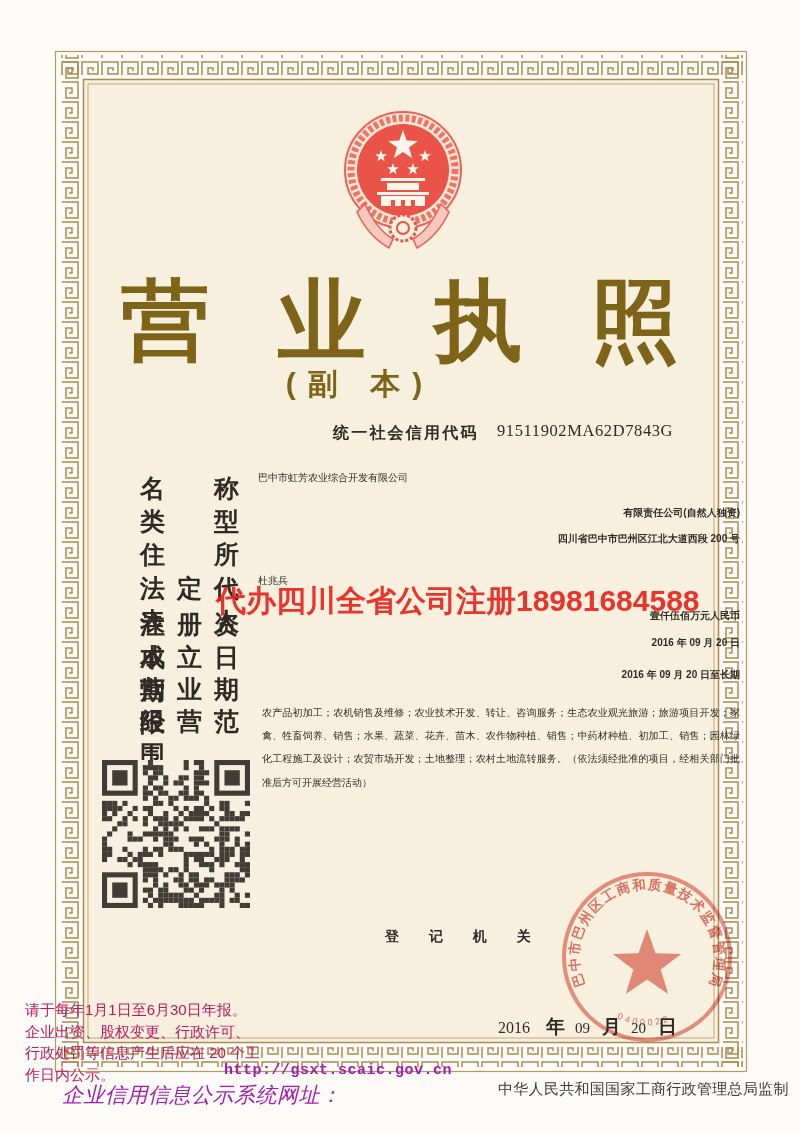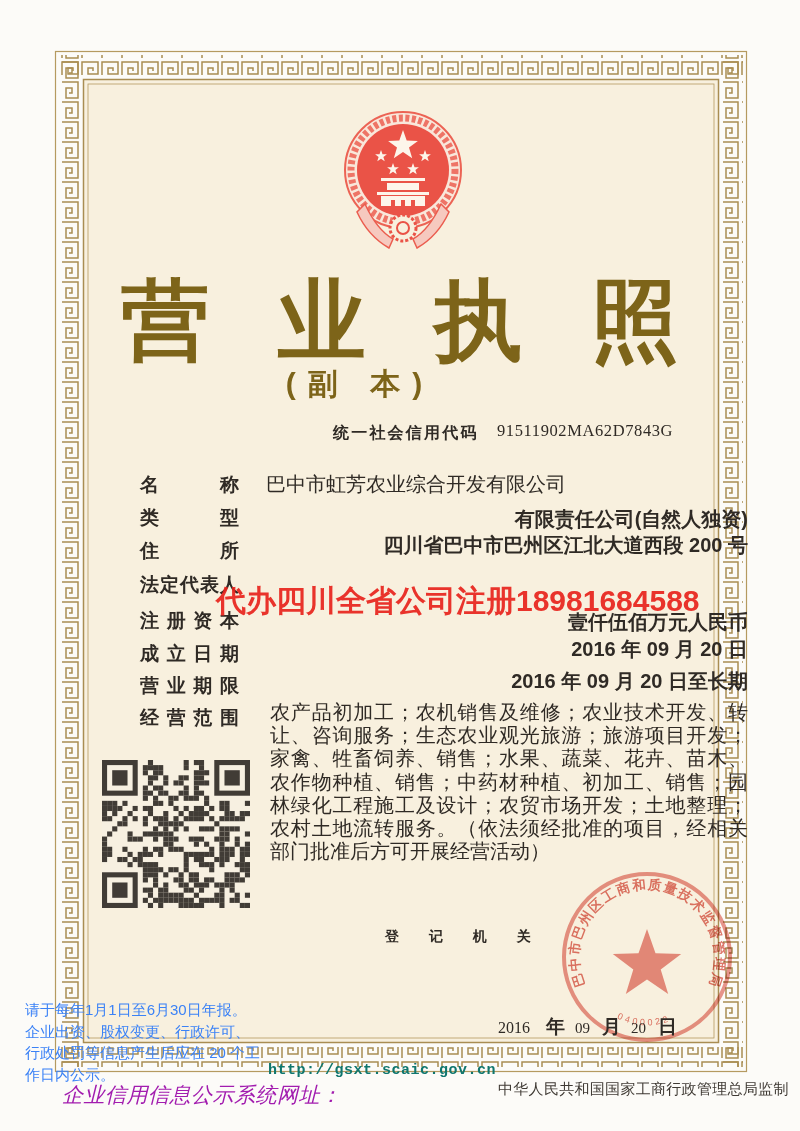--- a/index.html
+++ b/index.html
@@ -20,23 +20,23 @@
   .subtitle{position:absolute;left:0;top:364px;width:708px;text-align:center;
     font-size:30px;font-weight:bold;color:#7d6419;letter-spacing:12px;text-indent:12px;}
 
   
   .cc-label{position:absolute;left:333px;top:423px;font-size:16px;font-weight:bold;
     color:#2f2a25;letter-spacing:2.2px;}
   .cc-value{position:absolute;left:497px;top:421px;font-size:16.5px;color:#2f2a25;
     font-family:"Liberation Serif",serif;letter-spacing:0.6px;}
 
   
-  .f-label{position:absolute;left:140px;width:99px;font-size:19px;font-weight:bold;
+  .f-label{position:absolute;left:140px;width:99px;font-size:25px;font-weight:bold;
     color:#2f2a25;text-align:justify;text-align-last:justify;text-justify:inter-character;}
-  .f-value{position:absolute;left:258px;width:482px;font-size:20px;color:#2f2a25;margin-left:8px;}
+  .f-value{position:absolute;left:258px;width:482px;font-size:10px;color:#2f2a25;}
   .f-value.bold{font-weight:bold;text-align:right;}
   .f-scope{line-height:23.2px;text-align:justify;left:262px;width:478px;}
 
   
   .watermark{position:absolute;left:216px;top:581px;font-size:30px;font-weight:bold;
     color:#e8231c;letter-spacing:0px;white-space:nowrap;opacity:0.92;}
 
   
   #qr{position:absolute;left:102px;top:760px;width:148px;height:148px;}
 
@@ -48,24 +48,24 @@
   #seal{position:absolute;left:552px;top:862px;width:190px;height:190px;mix-blend-mode:multiply;opacity:0.9;}
 
   
   .date-row{position:absolute;left:498px;top:995px;display:flex;align-items:baseline;color:#2f2a25;}
   .d-num{font-family:"Liberation Serif",serif;font-size:16px;margin-top:24px;}
   .d-num.small{font-size:15px;}
   .d-unit{font-size:19px;font-weight:bold;}
   .g1{margin-left:16px;} .g2{margin-left:10px;} .g3{margin-left:12px;}
 
   
-  .notice{position:absolute;left:25px;top:999px;width:245px;font-size:15px;line-height:21.5px;color:#3b82f6;}
+  .notice{position:absolute;left:25px;top:999px;width:245px;font-size:15px;line-height:21.5px;color:#be185d;}
   .site-label{position:absolute;left:62px;top:1081px;font-size:21px;color:#a21caf;letter-spacing:0.5px;font-style:italic;}
-  .site-url{position:absolute;left:224px;top:1062px;font-size:15px;font-weight:bold;color:#0f766e;
-    font-family:"Liberation Mono",monospace;letter-spacing:0.5px;margin-left:44px;}
+  .site-url{position:absolute;left:224px;top:1062px;font-size:15px;font-weight:bold;color:#a21caf;
+    font-family:"Liberation Mono",monospace;letter-spacing:0.5px;}
   .publisher{position:absolute;left:498px;top:1080px;font-size:15px;color:#3f3a34;letter-spacing:0.3px;}
 </style>
 </head>
 <body>
 
 <div id="page" data-name="business-license-document">
 
   <svg id="border-svg" data-name="greek-key-border" xmlns="http://www.w3.org/2000/svg">
     <defs>
       <pattern id="gk" width="20" height="20" patternUnits="userSpaceOnUse">
@@ -120,20 +120,21 @@
   <div class="f-label" style="top:472px" data-name="field-label-name">名称</div>
   <div class="f-value" style="top:471px" data-name="field-value-name">巴中市虹芳农业综合开发有限公司</div>
 
   <div class="f-label" style="top:505px" data-name="field-label-type">类型</div>
   <div class="f-value bold" style="top:506px" data-name="field-value-type">有限责任公司(自然人独资)</div>
 
   <div class="f-label" style="top:538px" data-name="field-label-address">住所</div>
   <div class="f-value bold" style="top:532px" data-name="field-value-address">四川省巴中市巴州区江北大道西段 200 号</div>
 
   <div class="f-label" style="top:572px" data-name="field-label-legal-representative">法定代表人</div>
+  <div class="f-value" style="top:574px" data-name="field-value-legal-representative">杜兆兵</div>
 
   <div class="f-label" style="top:608px" data-name="field-label-registered-capital">注册资本</div>
   <div class="f-value bold" style="top:609px" data-name="field-value-registered-capital">壹仟伍佰万元人民币</div>
 
   <div class="f-label" style="top:641px" data-name="field-label-establish-date">成立日期</div>
   <div class="f-value bold" style="top:636px" data-name="field-value-establish-date">2016 年 09 月 20 日</div>
 
   <div class="f-label" style="top:673px" data-name="field-label-business-term">营业期限</div>
   <div class="f-value bold" style="top:668px" data-name="field-value-business-term">2016 年 09 月 20 日至长期</div>
 

